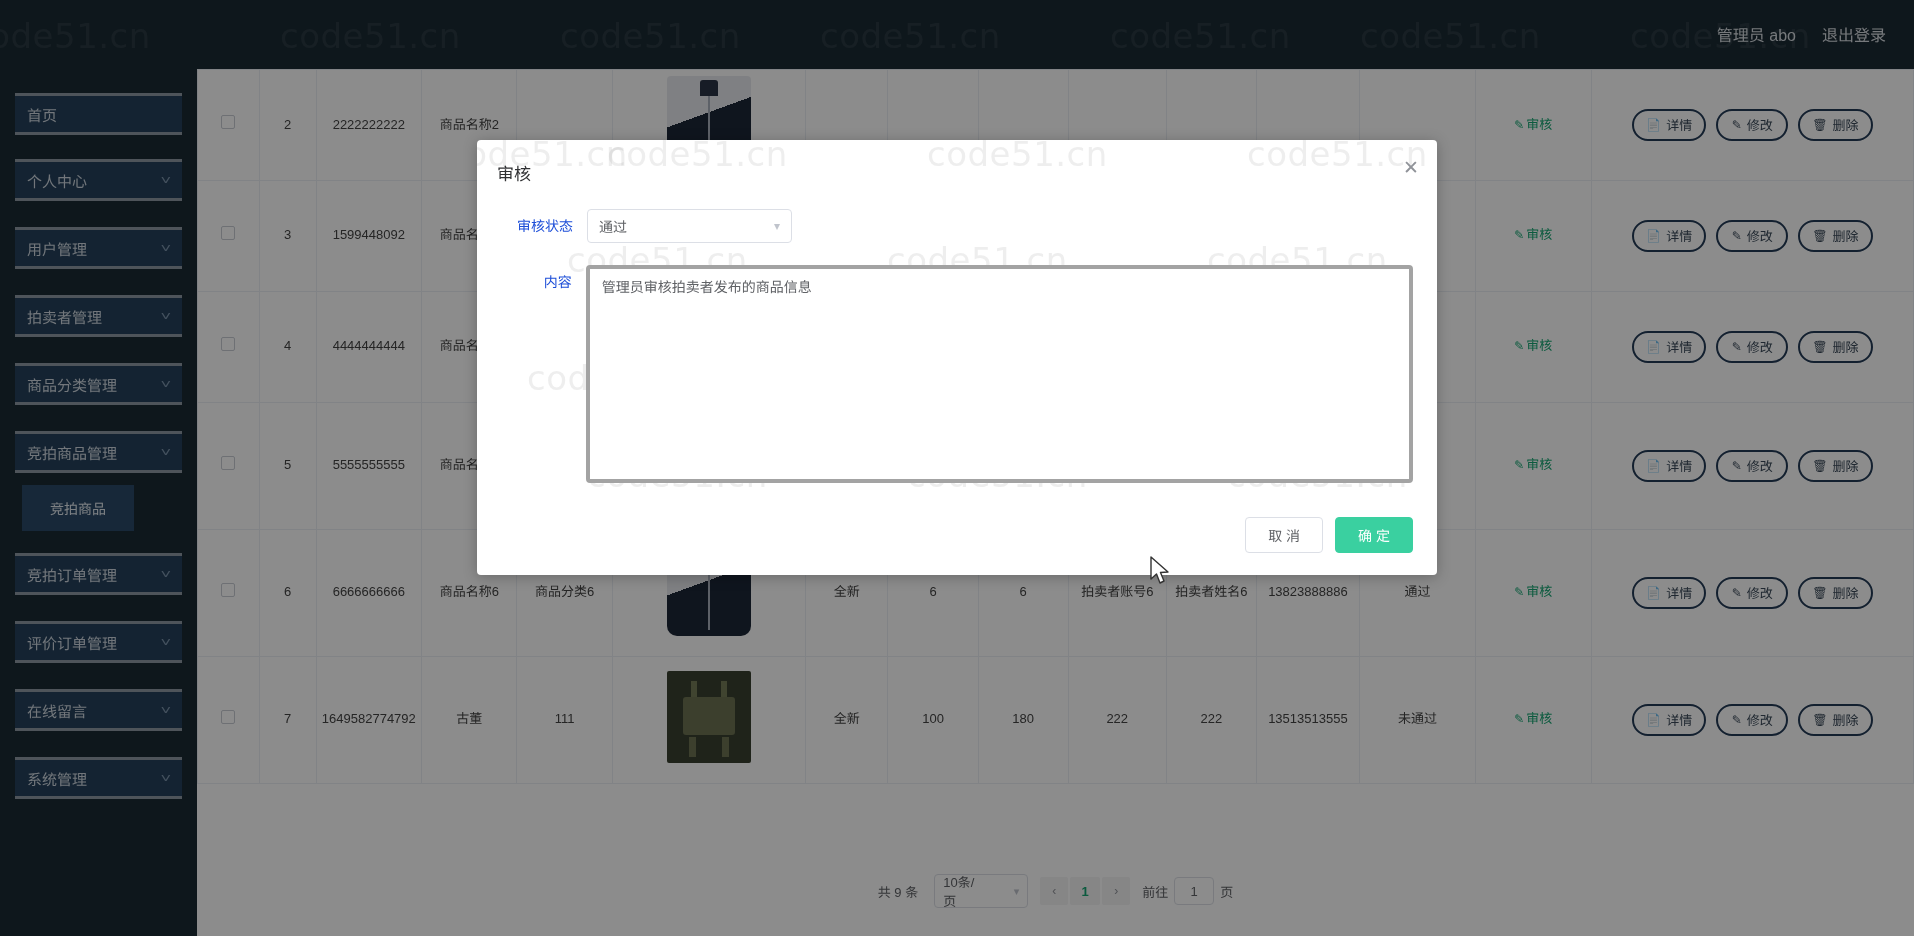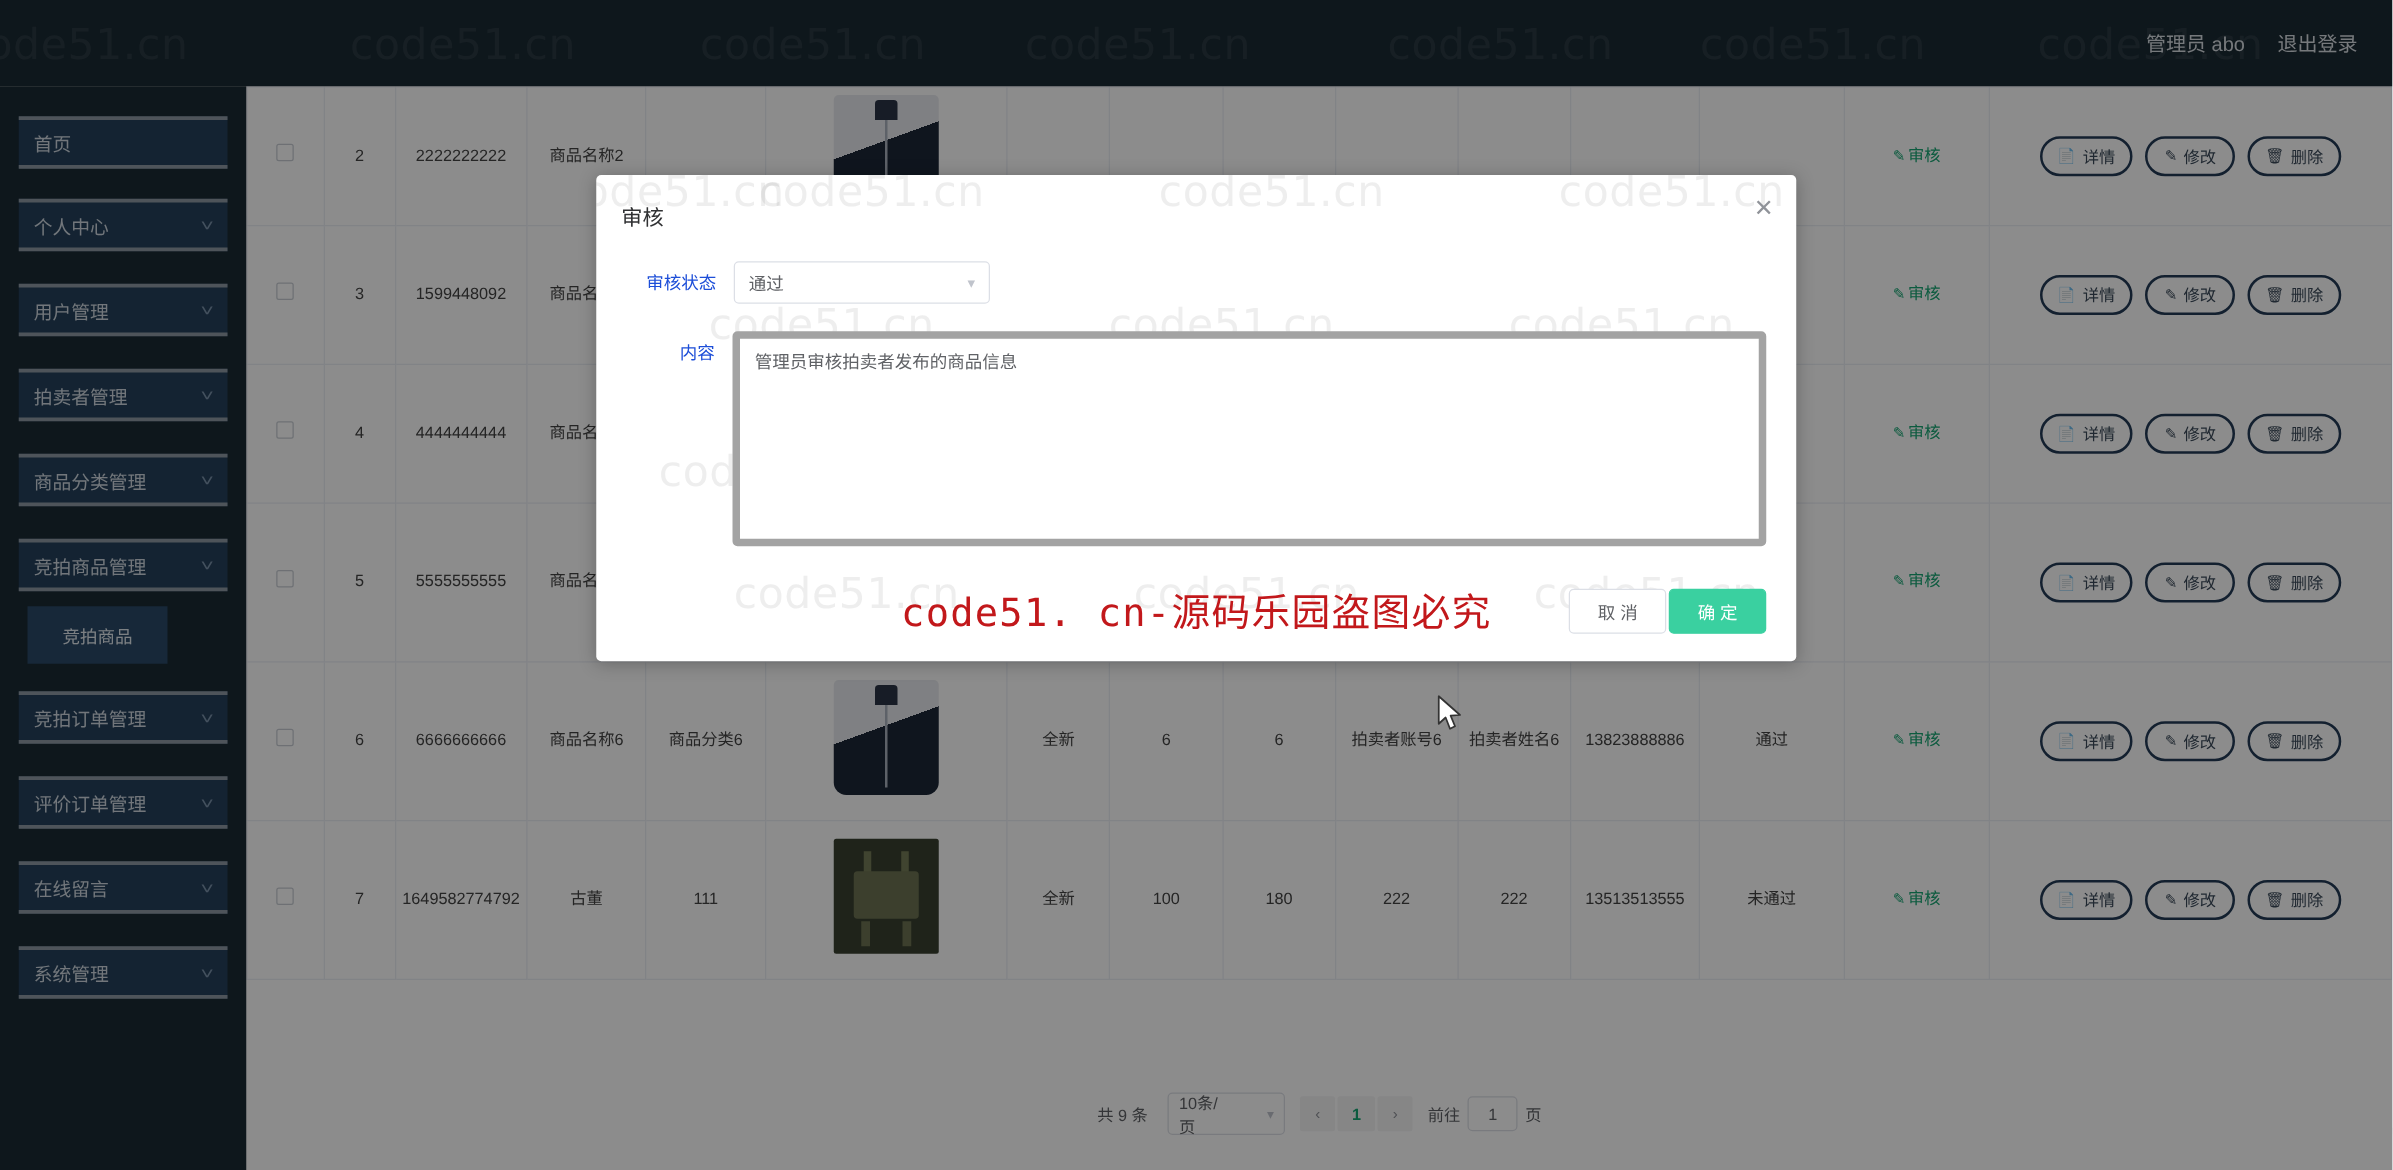--- a/index.html
+++ b/index.html
@@ -368,40 +368,40 @@
     justify-content: space-between;
     padding: 0 11px;
     font-size: 14px;
     color: #606266;
     background: #fff;
     cursor: pointer;
   }
   .sel .chev2 { color: #c0c4cc; font-size: 12px; }
   .txtarea {
     width: 840px;
-    height: 172px;
-    border: 6px solid #a3a3a3;
+    height: 218px;
+    border: 4px solid #a3a3a3;
     border-radius: 4px;
     padding: 7px 12px;
     font-size: 14px;
     color: #606266;
     resize: none;
     outline: none;
     line-height: 1.6;
     font-family: "Liberation Sans", sans-serif;
     background: #fff;
   }
   .modal-footer {
     position: relative;
     z-index: 3;
     padding: 8px 24px 22px 24px;
     display: flex;
     justify-content: flex-end;
     align-items: center;
-    gap: 2px;
+    gap: 12px;
   }
   .btn {
     height: 36px;
     padding: 0 22px;
     border-radius: 4px;
     font-size: 14px;
     cursor: pointer;
     border: 1px solid #dcdfe6;
     background: #fff;
     color: #606266;
@@ -820,21 +820,20 @@
           <span>通过</span>
           <span class="chev2">▾</span>
         </div>
       </div>
       <div class="form-row">
         <div class="form-label">内容</div>
         <textarea class="txtarea" style="">管理员审核拍卖者发布的商品信息</textarea>
       </div>
     </div>
 
-    <div class="red-wm">code51. cn-源码乐园盗图必究</div>
 
     <div class="modal-footer">
       <button class="btn">取 消</button>
       <button class="btn primary">确 定</button>
     </div>
   </div>
 
   <svg class="cursor-ptr" width="26" height="34" viewBox="0 0 26 34">
     <path d="M3 2 L3 24 L8.5 19 L12 28 L16 26 L12.5 17.5 L20 17 Z" fill="#ffffff" stroke="#333333" stroke-width="1.4" stroke-linejoin="round"></path>
   </svg>

